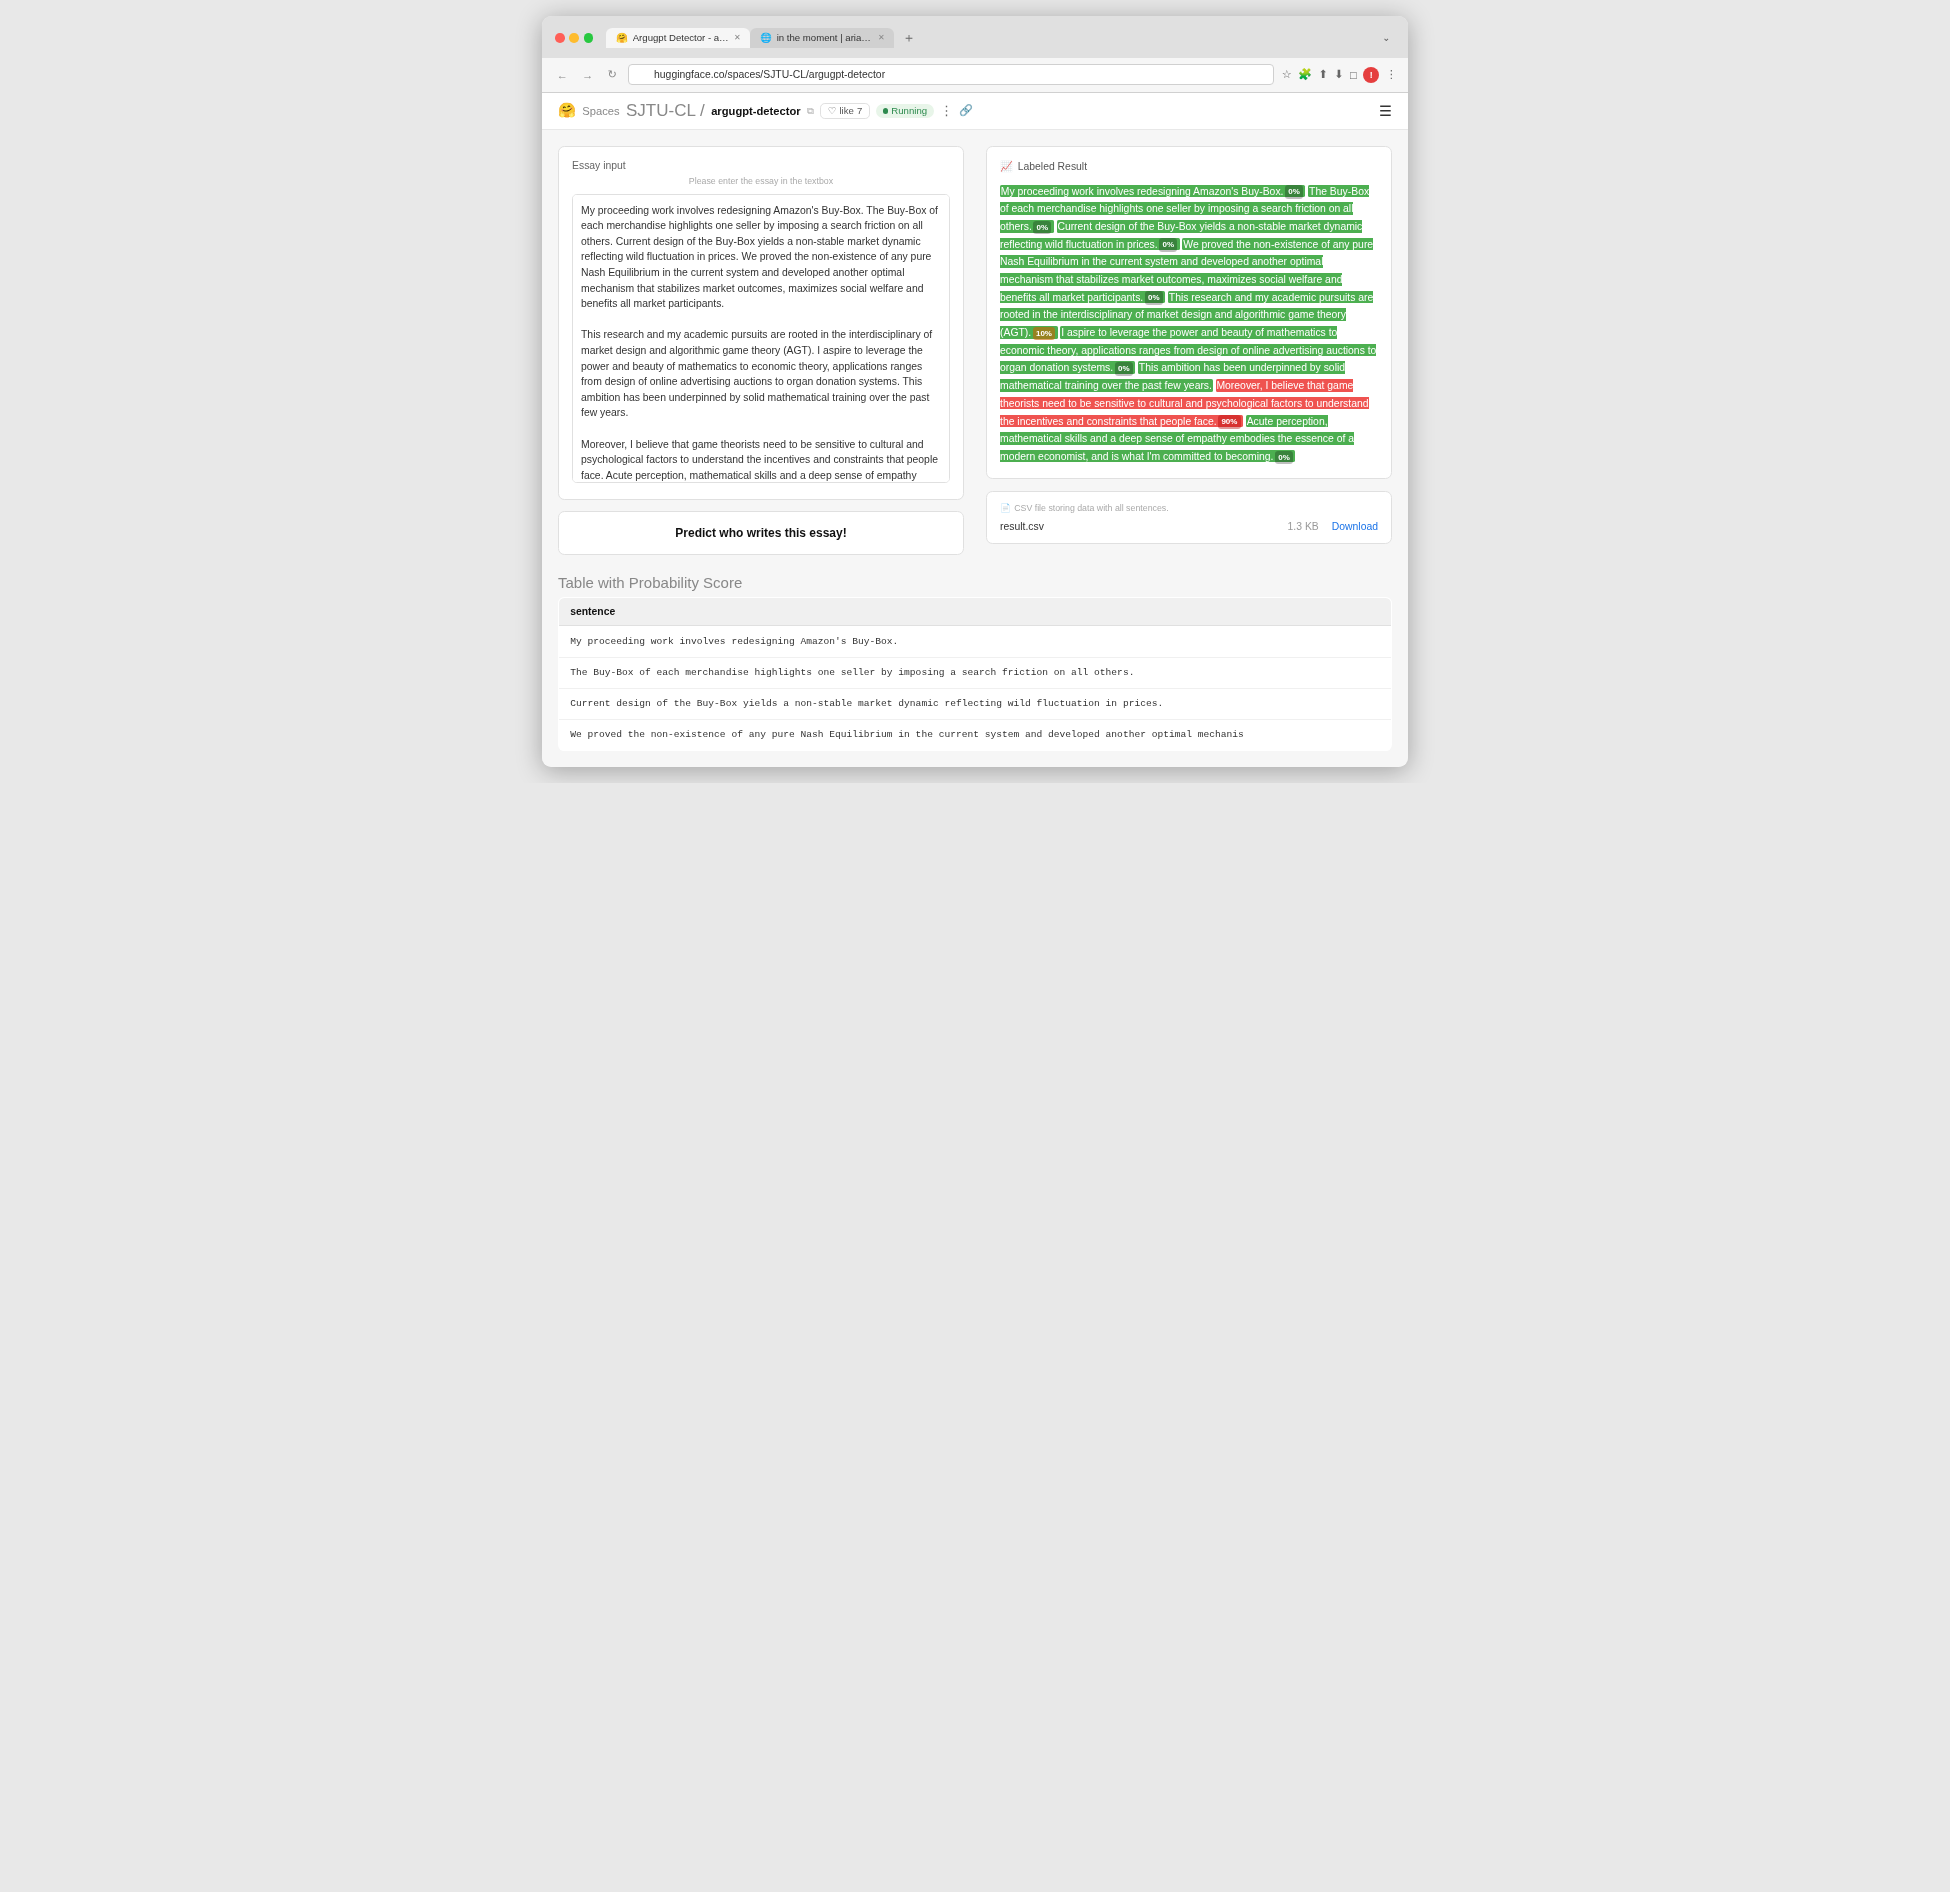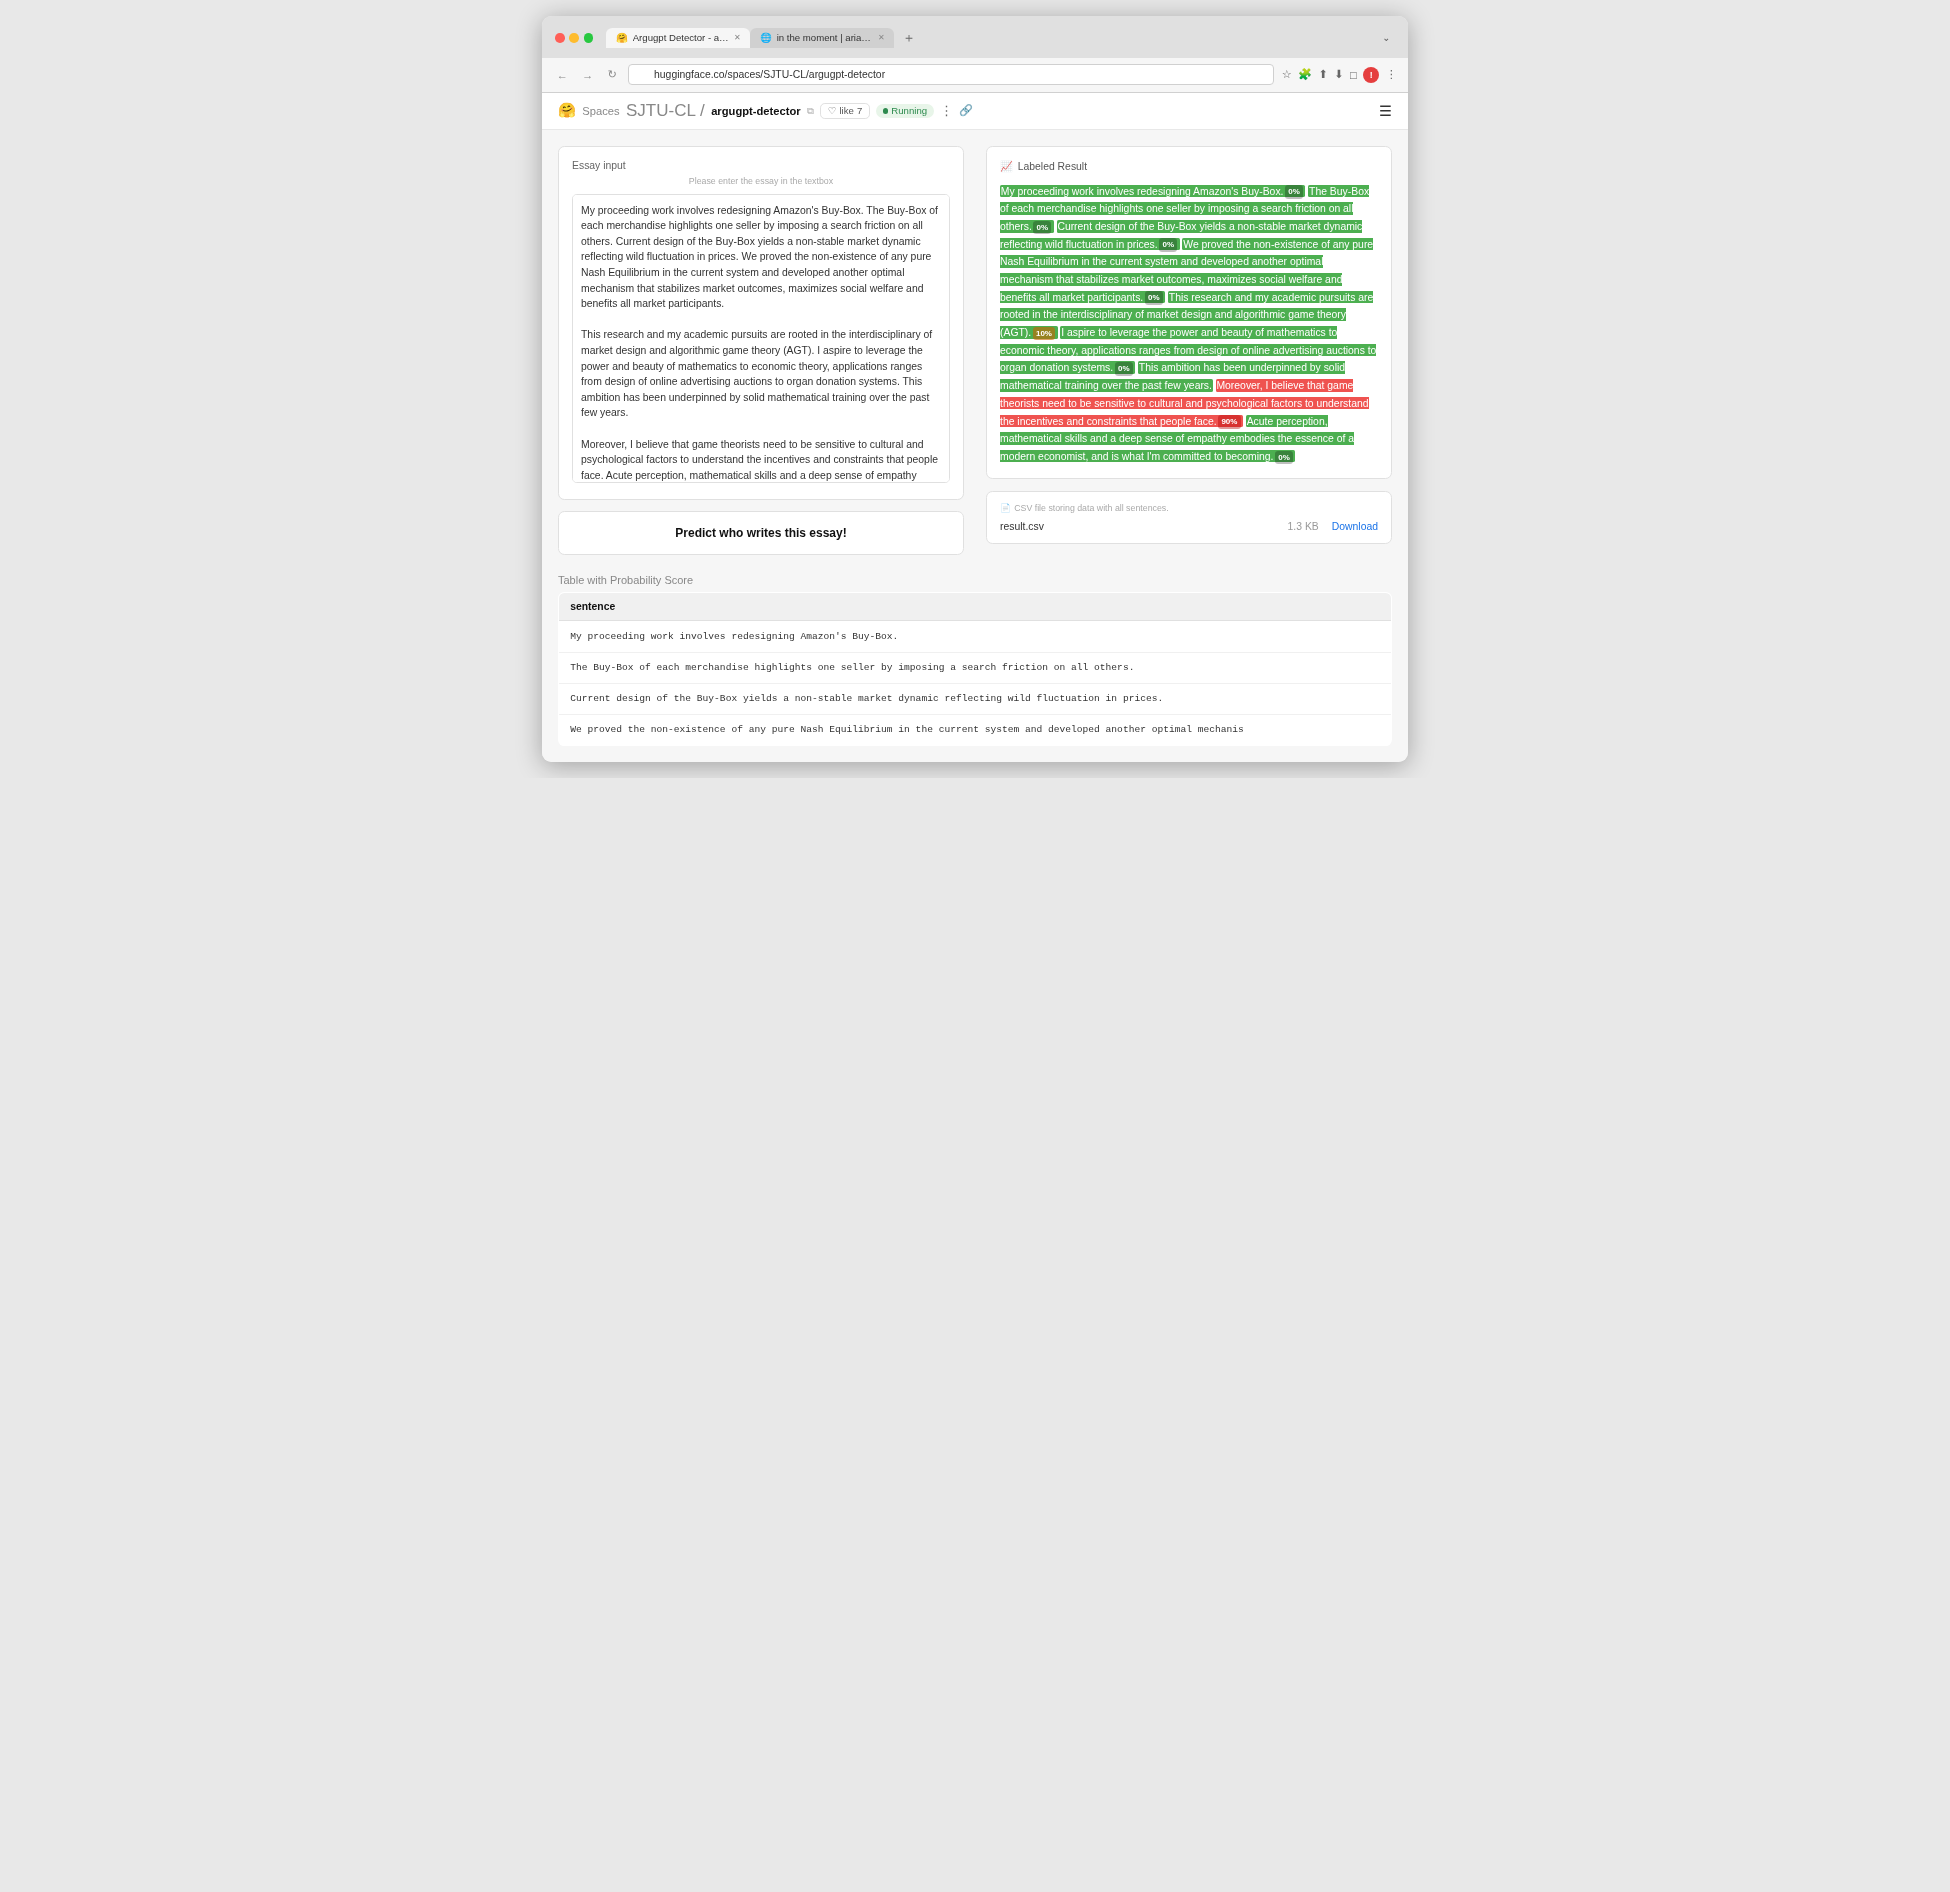--- a/index.html
+++ b/index.html
@@ -255,21 +255,21 @@
     .csv-size { color: #999; margin-right: 13px; }
     .csv-download { color: #1a73e8; font-weight: 500; cursor: pointer; }
 
     
     .bottom-section {
       background: #f6f6f6;
       padding: 0 16px 16px;
     }
 
     .table-label {
-      font-size: 11px;
+      font-size: 15px;
       color: #888;
       margin-bottom: 6.4px;
       padding-top: 3.2px;
     }
 
     .data-table {
       width: 100%;
       border-collapse: collapse;
       background: #fff;
       border: 0.8px solid #e0e0e0;

